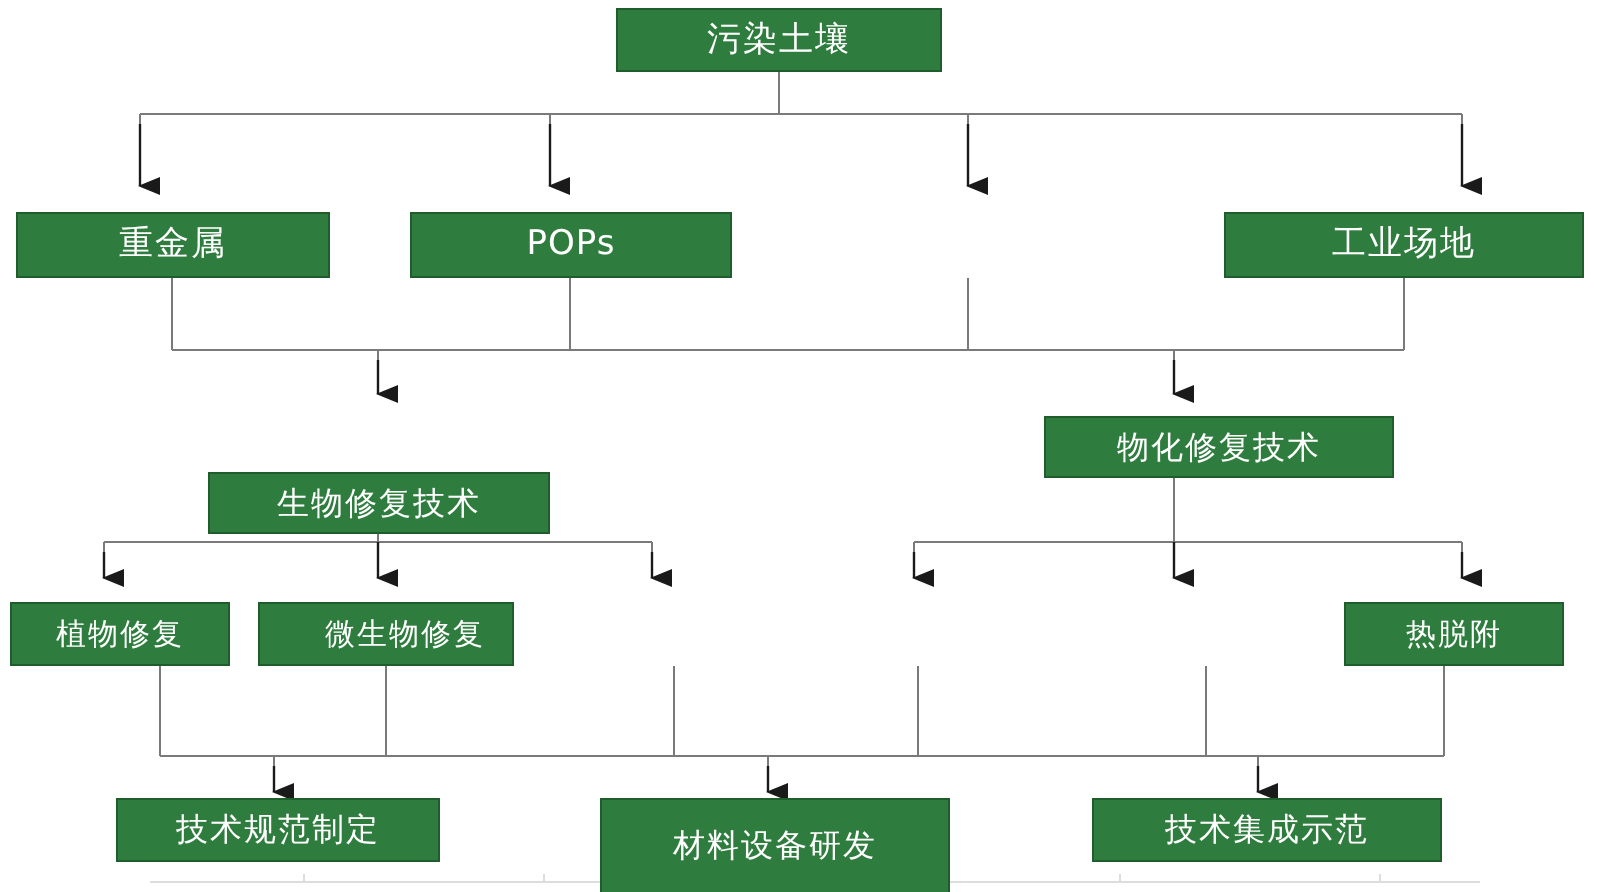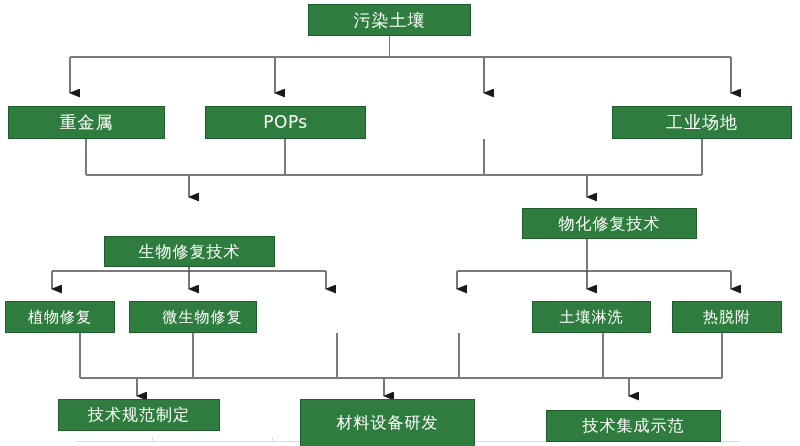--- a/index.html
+++ b/index.html
@@ -146,20 +146,19 @@
 
   <div class="node lvl-1" style="left:8px; top:106px; width:157px; height:33px;">重金属</div>
   <div class="node lvl-1 latin" style="left:205px; top:106px; width:161px; height:33px;">POPs</div>
   <div class="node lvl-1" style="left:612px; top:106px; width:180px; height:33px;">工业场地</div>
 
   <div class="node lvl-2" style="left:104px; top:208px; width:171px; height:31px;margin-top:28px;">生物修复技术</div>
   <div class="node lvl-2" style="left:501px; top:208px; width:175px; height:31px;margin-left:21px;">物化修复技术</div>
 
   <div class="node lvl-3" style="left:5px; top:301px; width:110px; height:32px;">植物修复</div>
   <div class="node lvl-3" style="left:129px; top:301px; width:128px; height:32px;padding-left:19px;">微生物修复</div>
-  <div class="node lvl-3" style="left:532px; top:301px; width:119px; height:32px;">土壤淋洗</div>
   <div class="node lvl-3" style="left:672px; top:301px; width:110px; height:32px;">热脱附</div>
 
   <div class="node lvl-4" style="left:58px; top:399px; width:162px; height:32px;">技术规范制定</div>
   <div class="node lvl-4" style="left:300px; top:399px; width:175px; height:48px;">材料设备研发</div>
-  <div class="node lvl-4" style="left:546px; top:399px; width:175px; height:32px;margin-top:11px;">技术集成示范</div>
+  <div class="node lvl-4" style="left:546px; top:399px; width:175px; height:32px;">技术集成示范</div>
 
 </div>
 
 </body></html>

